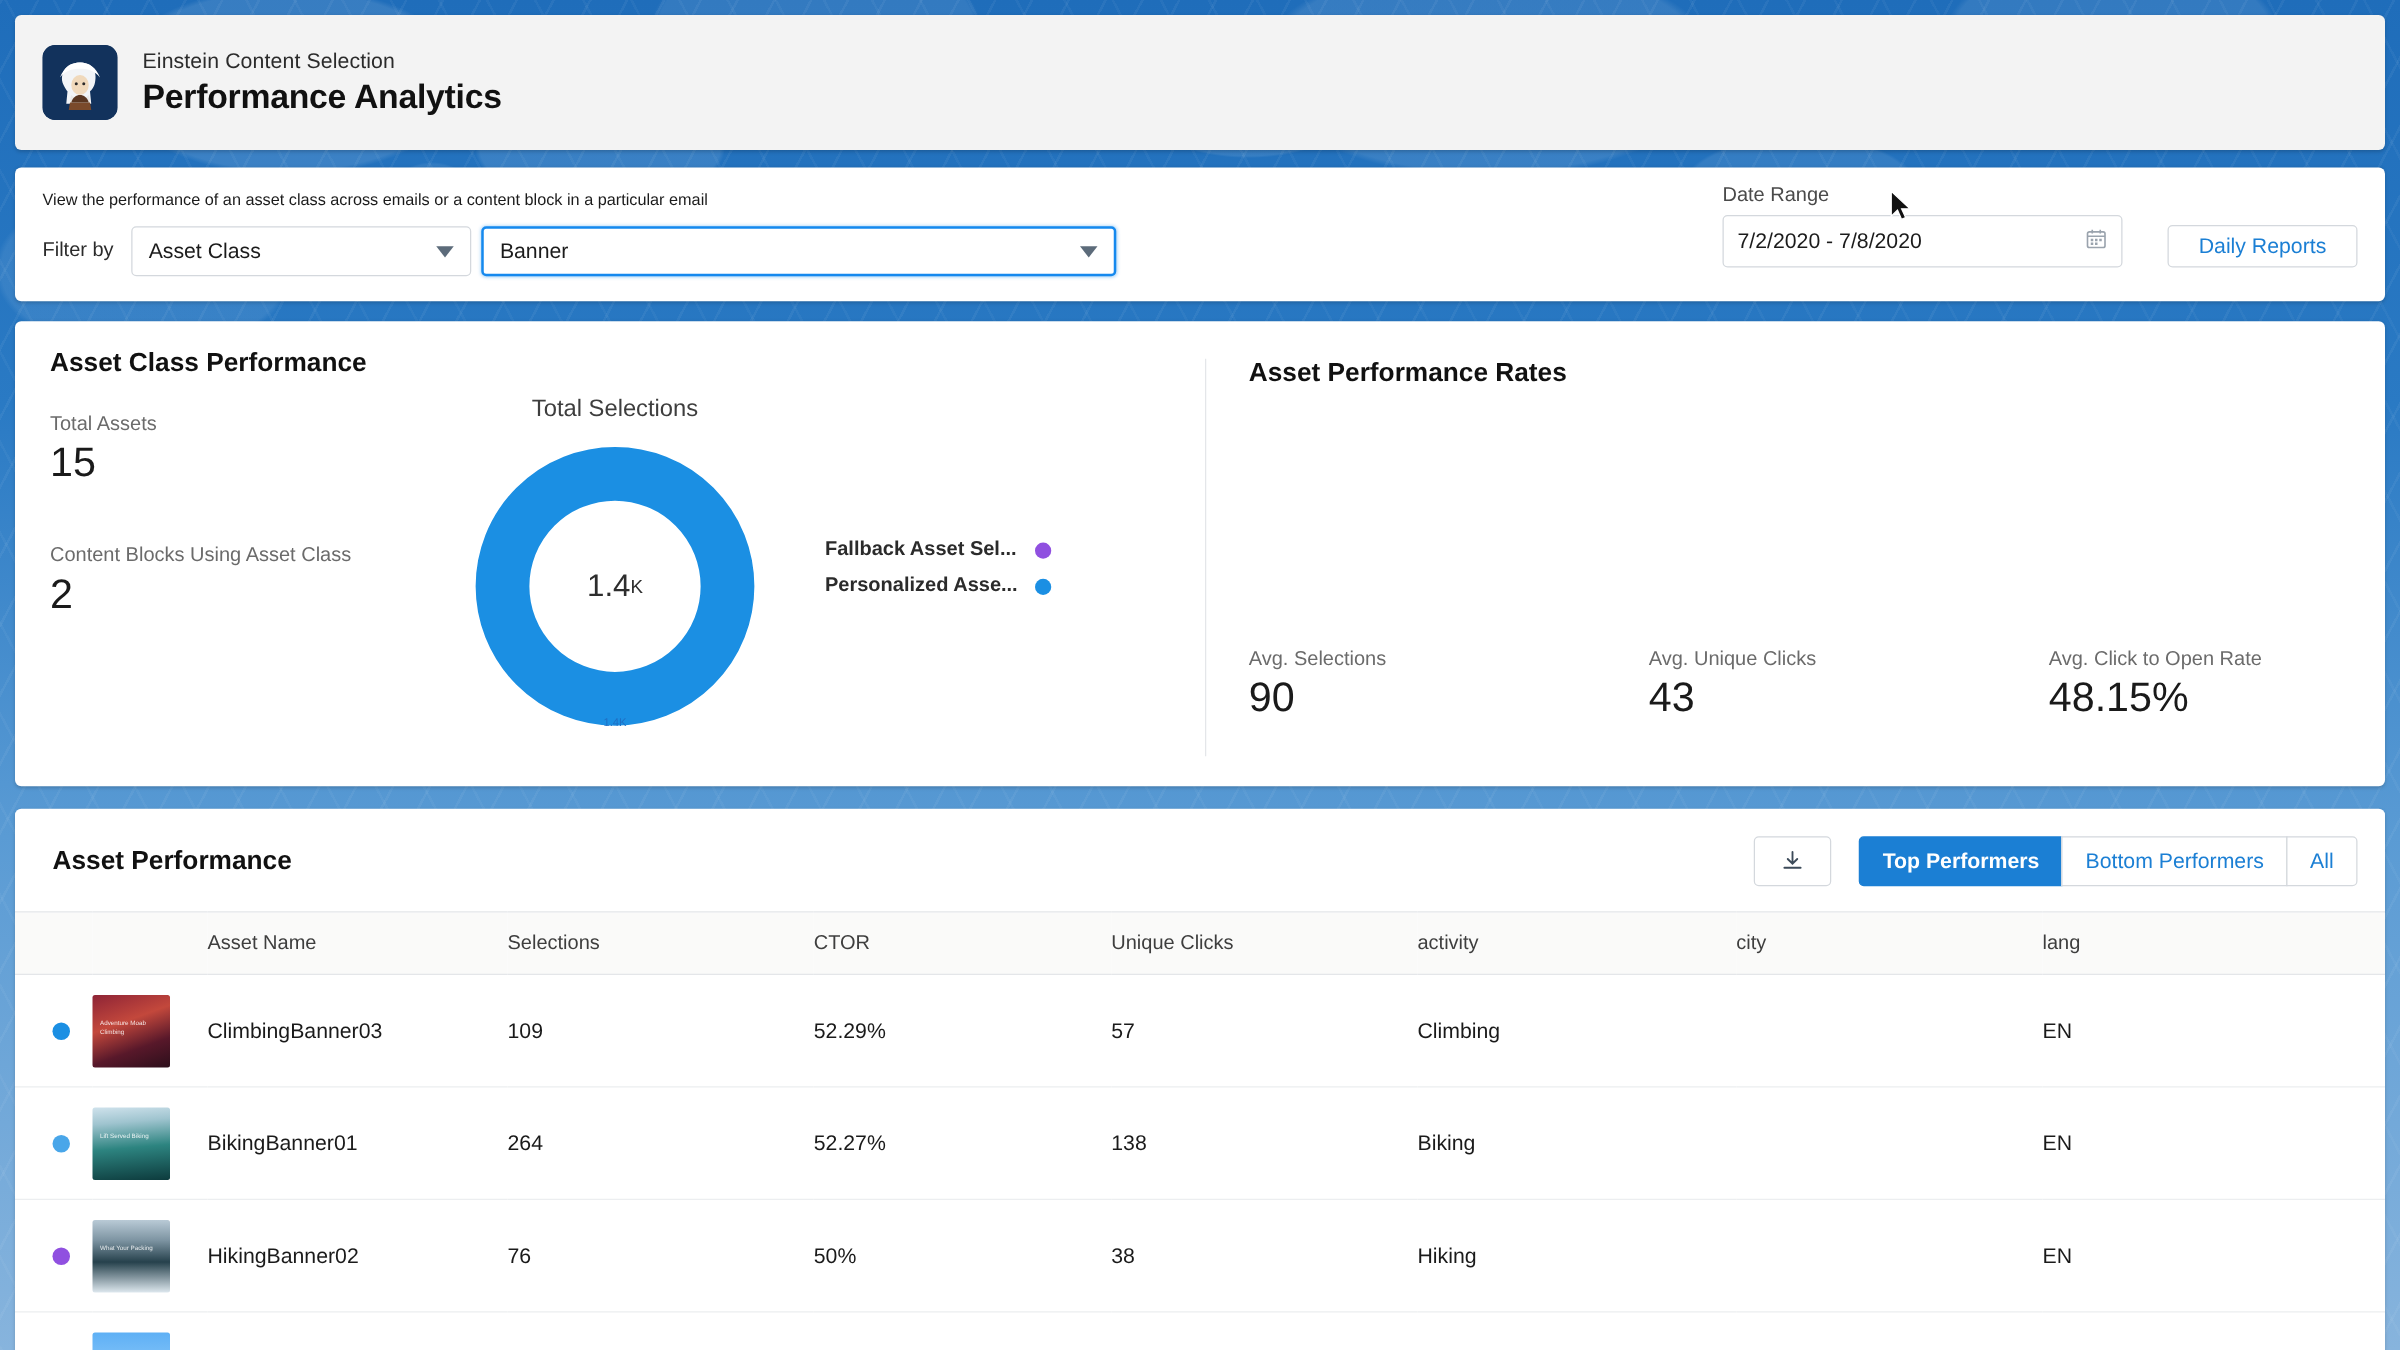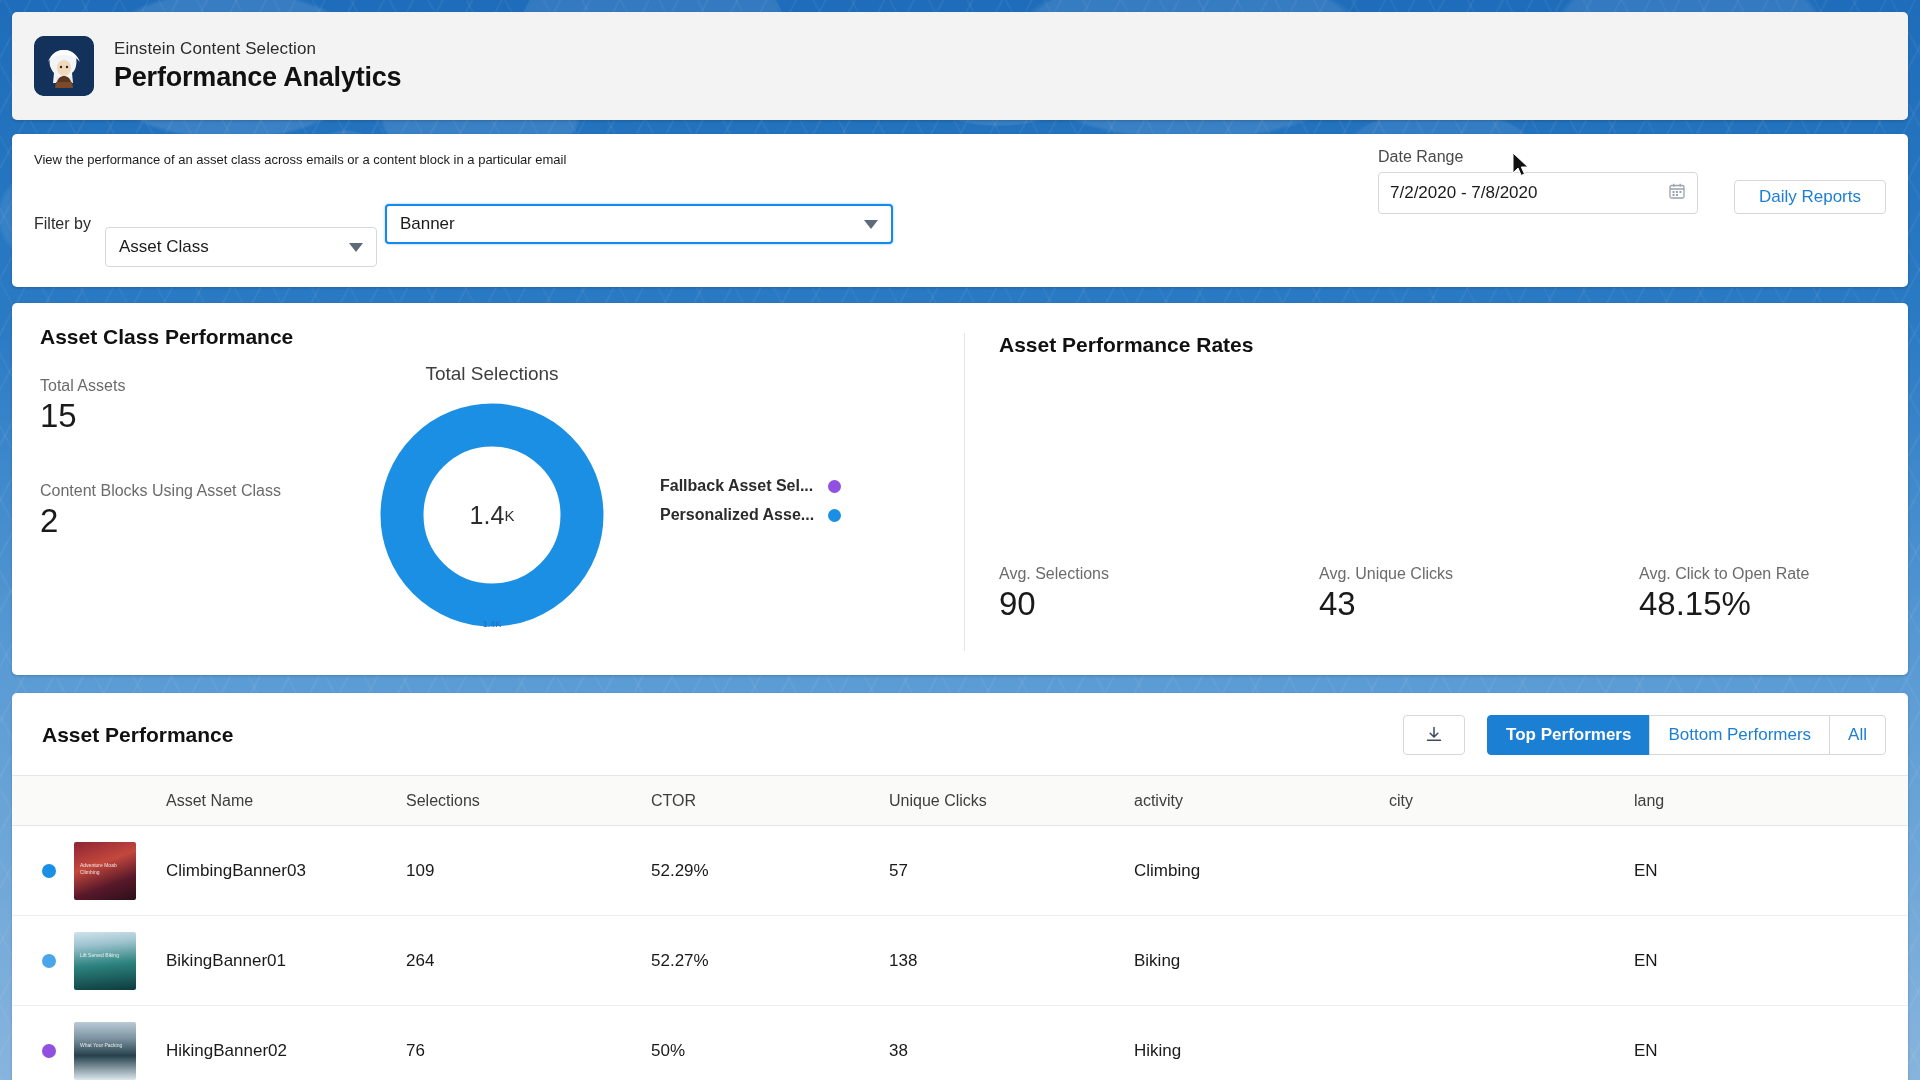--- a/index.html
+++ b/index.html
@@ -73,21 +73,21 @@
   }
   .filter-desc { font-size:13px; color:#1b1b1b; margin-bottom: 14px; }
   .filter-row { display:flex; align-items:center; }
   .filter-label { font-size:16px; color:#2b2b2b; margin-right:14px; }
   .select {
     height: 40px; background:#fff;
     border:1px solid #d4d8dd; border-radius:4px;
     display:flex; align-items:center; justify-content:space-between;
     padding: 0 13px; font-size:17px; color:#1b1b1b;
   }
-  .select.sel-asset-class { width: 272px; margin-top: 46px; }
+  .select.sel-asset-class { width: 272px; }
   .select.sel-banner { width: 508px; margin-left: 8px; border:2px solid #1589ee; box-shadow:0 0 3px rgba(21,137,238,.45); }
   .caret { width:0;height:0;border-left:7px solid transparent;border-right:7px solid transparent;border-top:9px solid #5c6b7a; }
 
   .daterange-wrap { position:absolute; right: 22px; top: 14px; display:flex; align-items:flex-end; }
   .dr-label { font-size:16px; color:#4a4a4a; margin-bottom:6px; display:block; }
   .dr-input {
     width: 320px; height:42px;
     border:1px solid #d4d8dd; border-radius:4px; background:#fff;
     display:flex; align-items:center; justify-content:space-between;
     padding: 0 11px; font-size:17px; color:#1b1b1b;

